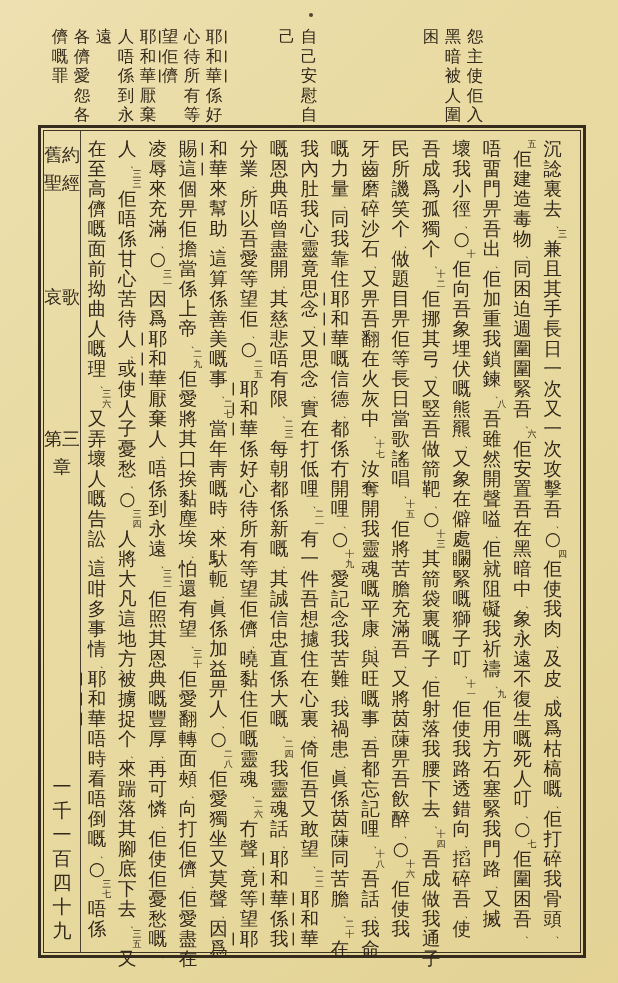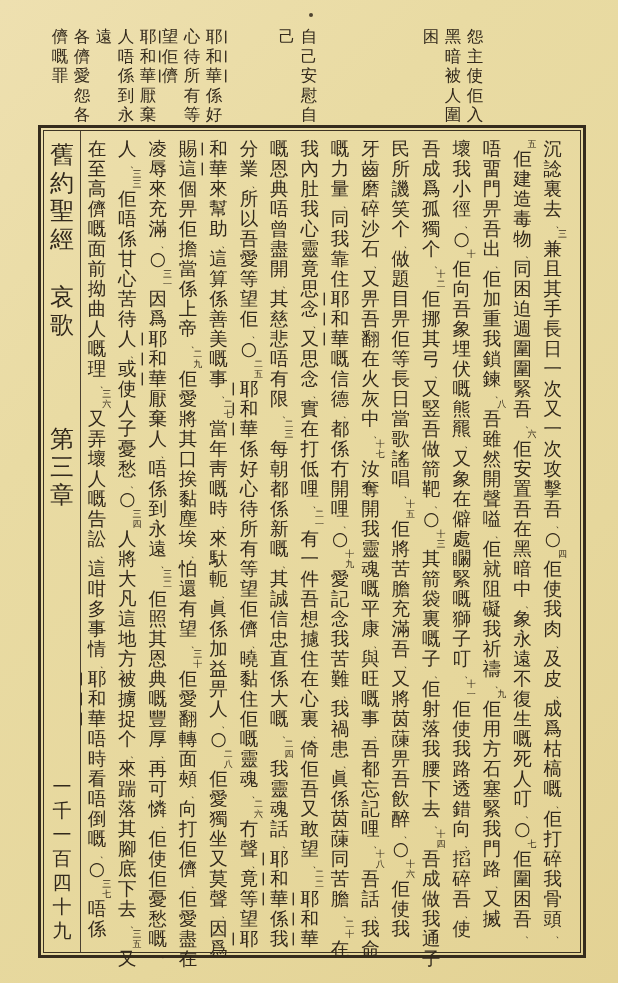--- a/index.html
+++ b/index.html
@@ -19,21 +19,21 @@
     position:absolute;left:2px;top:2px;right:2px;bottom:2px;
     border:1px solid #3d3424;box-sizing:border-box;
   }
   
   .spine{
     position:absolute;left:0;top:0;bottom:0;width:36px;
     border-right:1px solid #4a4030;
   }
   .vstack{
     position:absolute;left:0;width:36px;text-align:center;
-    word-break:break-all;line-height:28px;font-size:24px;letter-spacing:0;
+    word-break:break-all;line-height:28px;font-size:18px;letter-spacing:0;
   }
   .spine-book{top:10px;}
   .spine-section{top:152px;}
   .spine-chapter{top:294px;}
   .page-number{bottom:10px;font-size:19px;line-height:24px;}
   
   .main-text{
     position:absolute;left:37px;top:0;right:0;bottom:0;
     display:flex;flex-direction:row-reverse;justify-content:flex-start;
     padding:8px 12px 6px 4px;box-sizing:border-box;

